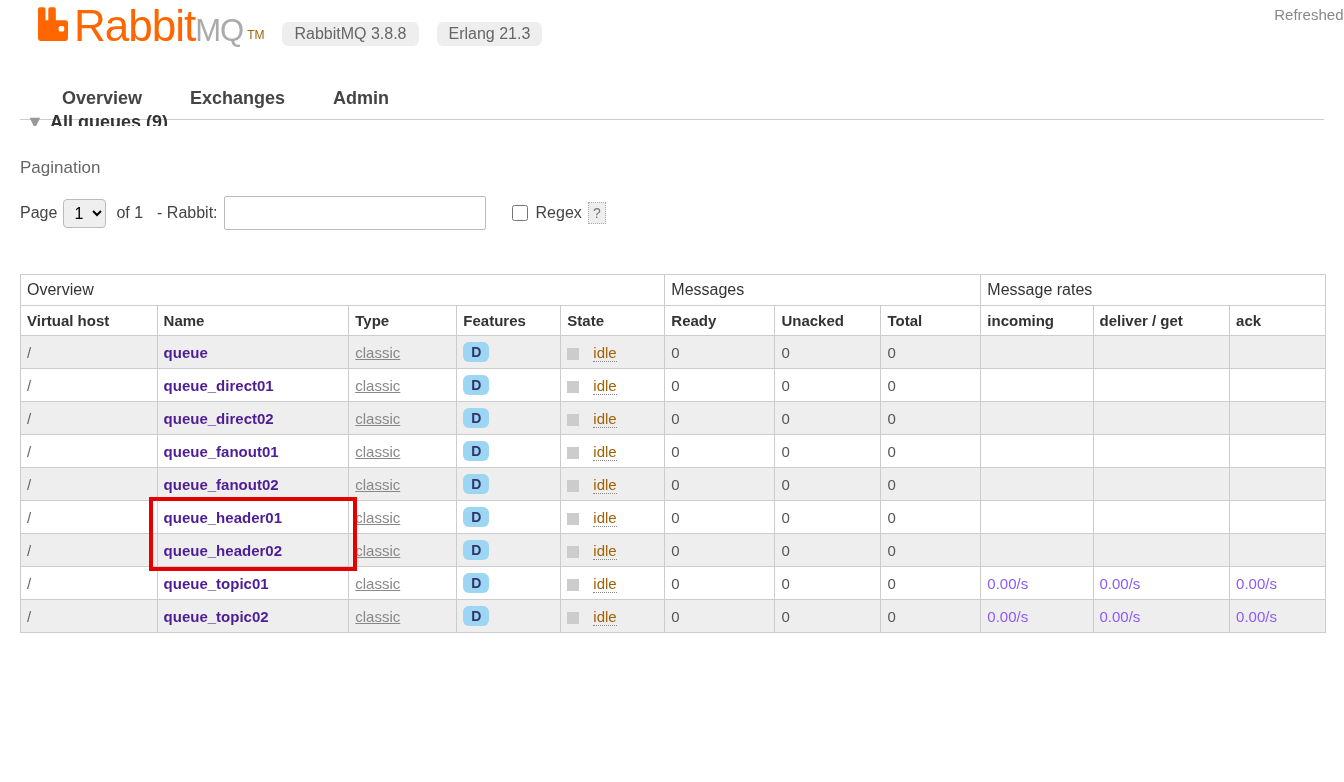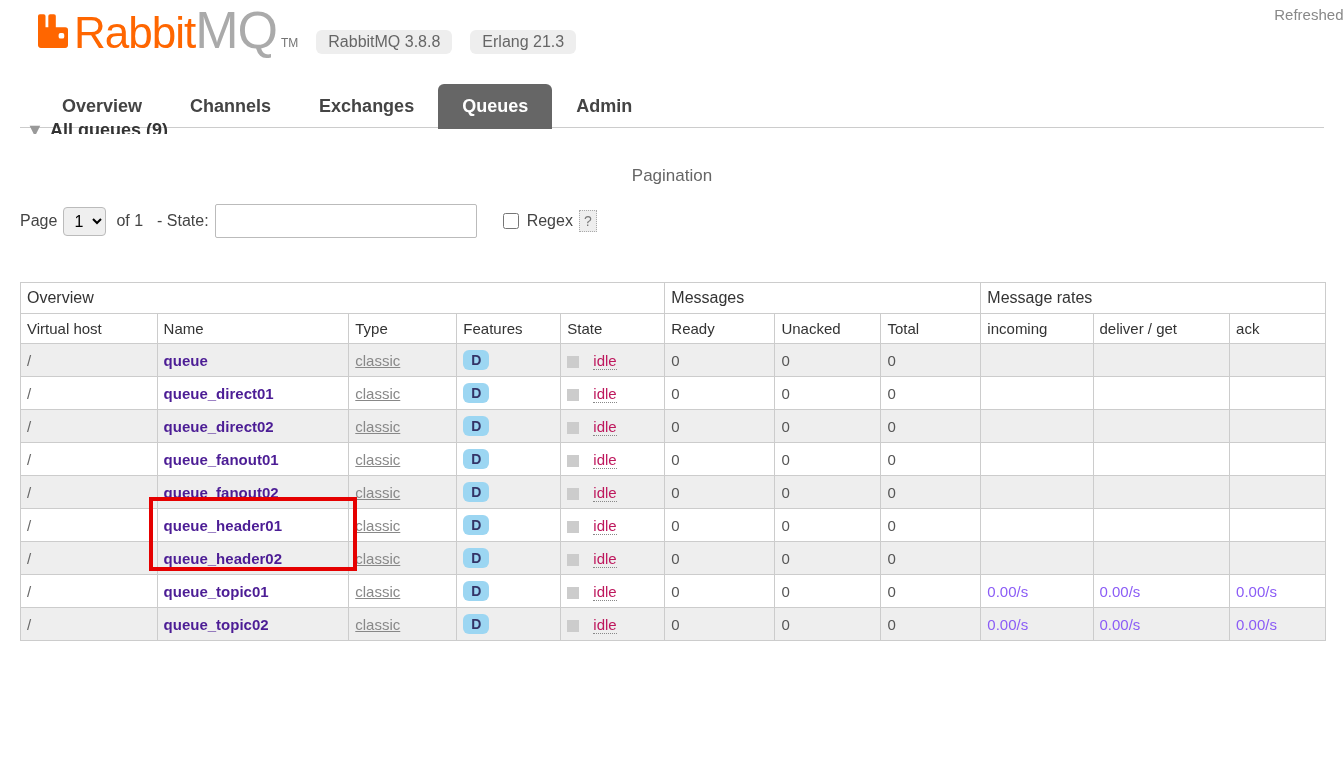--- a/index.html
+++ b/index.html
@@ -48,29 +48,29 @@
     vertical-align: middle;
   }
   .logo-rabbit {
     font-size: 44px;
     font-weight: 500;
     color: #f60;
     letter-spacing: -1px;
     line-height: 1;
   }
   .logo-mq {
-    font-size: 52px;
+    font-size: 31px;
     font-weight: 500;
     color: #aaa;
     letter-spacing: -1px;
     line-height: 1;
   }
   .logo-tm {
     font-size: 12px;
-    color: #737373;
+    color: #a16207;
     margin-left: 4px;
     align-self: flex-end;
     padding-bottom: 6px;
   }
   .badge {
     display: inline-block;
     background: #eee;
     border-radius: 6px;
     padding: 3px 12px;
     margin-left: 18px;
@@ -121,21 +121,20 @@
   .visible-all-queues .chevron {
     position: absolute;
     left: 6px;
     color: #999;
   }
 
   .pagination-label {
     font-size: 17px;
     color: #666;
     margin-top: 32px;
-    text-align: center;
   }
   .pagination-row {
     display: flex;
     align-items: center;
     margin-top: 18px;
     font-size: 16px;
     color: #444;
   }
   .pagination-row .lbl {
     margin-right: 6px;
@@ -194,21 +193,21 @@
   table.queues th, table.queues td {
     border: 1px solid #ccc;
     padding: 6px 6px;
     font-size: 15px;
     text-align: left;
     height: 26px;
     box-sizing: border-box;
   }
   table.queues thead th {
     background: #fff;
-    font-weight: normal;
+    font-weight: bold;
     color: #333;
   }
   table.queues thead tr.group-row th {
     font-weight: normal;
     font-size: 16px;
     border-bottom: 1px solid #ccc;
   }
   
   col.c-vhost   { width: 134px; }
   col.c-name    { width: 188px; }
@@ -233,21 +232,21 @@
     display: inline-block;
     background: #9cd6f2;
     color: #336;
     font-weight: bold;
     border-radius: 6px;
     padding: 1px 8px;
     font-size: 14px;
     line-height: 18px;
   }
   td.state {
-    color: #be185d;
+    color: #a16207;
     padding-left: 8px;
   }
   .state-dot {
     display: inline-block;
     width: 12px;
     height: 12px;
     background: #ccc;
     vertical-align: middle;
     margin-right: 14px;
   }
@@ -285,23 +284,21 @@
       <span class="logo-rabbit">Rabbit</span>
         <span class="logo-mq">MQ</span>
       <span class="logo-tm">TM</span>
     </span>
     <span class="badge">RabbitMQ 3.8.8</span>
     <span class="badge">Erlang 21.3</span>
   </div>
 
   <div class="nav" id="nav">
       <div class="nav-item">Overview</div>
-      <div class="nav-item">Channels</div>
       <div class="nav-item">Exchanges</div>
-      <div class="nav-item active">Queues</div>
       <div class="nav-item">Admin</div>
     </div>
 
   <div class="section-header">
     <div class="visible-all-queues">
       <span class="chevron">▼</span>
       <span>All queues (9)</span>
     </div>
   </div>
 
@@ -309,21 +306,21 @@
 
   <div class="pagination-row">
     <span class="lbl">Page</span>
     <select class="page-select">
       <option>1</option>
     </select>
     <span class="of-pages">
       <span>of</span>
       <span>1</span>
     </span>
-    <span class="dash-filter">- State:</span>
+    <span class="dash-filter">- Rabbit:</span>
     <input class="filter-input" type="text" value="" style="">
     <input type="checkbox" class="regex-check" style="">
     <span class="regex-label">Regex</span>
     <span class="help-q">?</span>
   </div>
 
   <table class="queues" id="queues-table">
     <colgroup>
       <col class="c-vhost">
         <col class="c-name">

